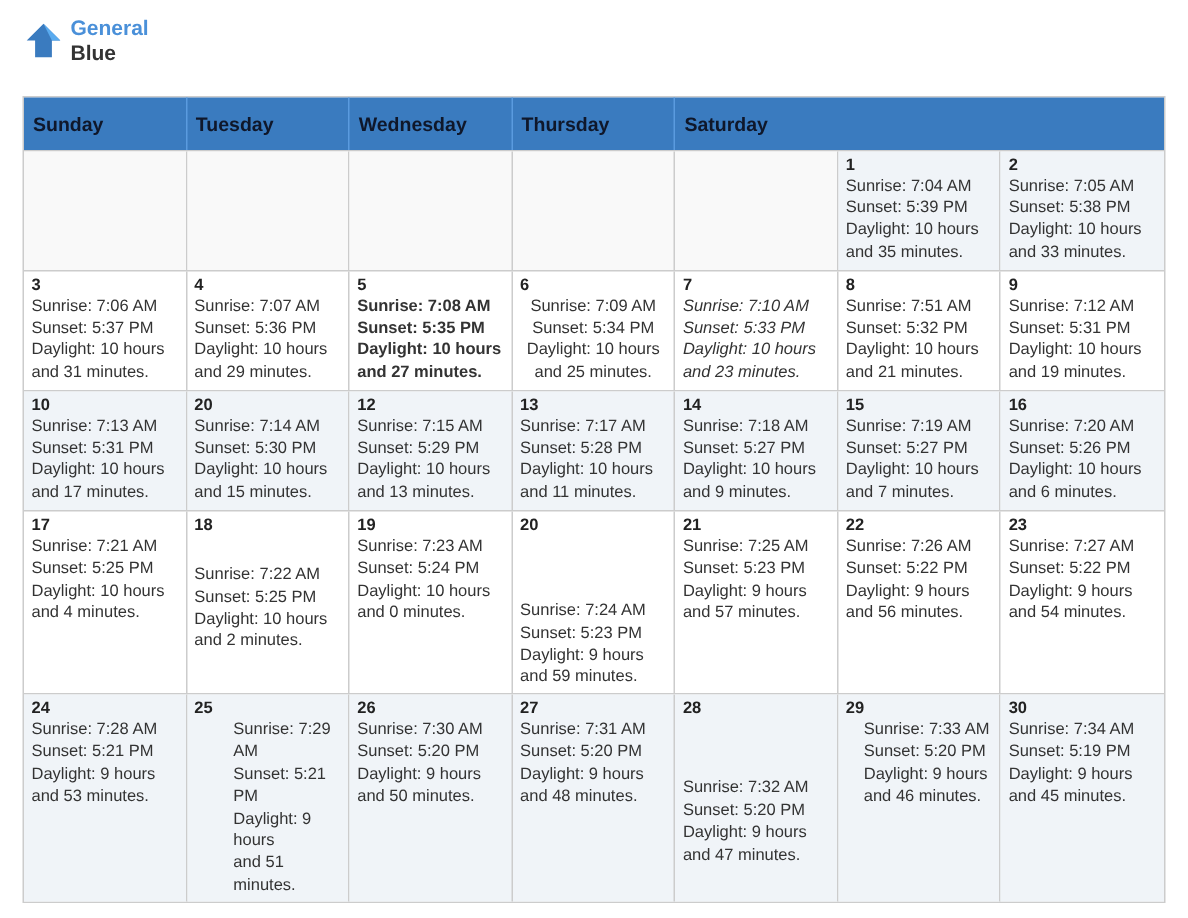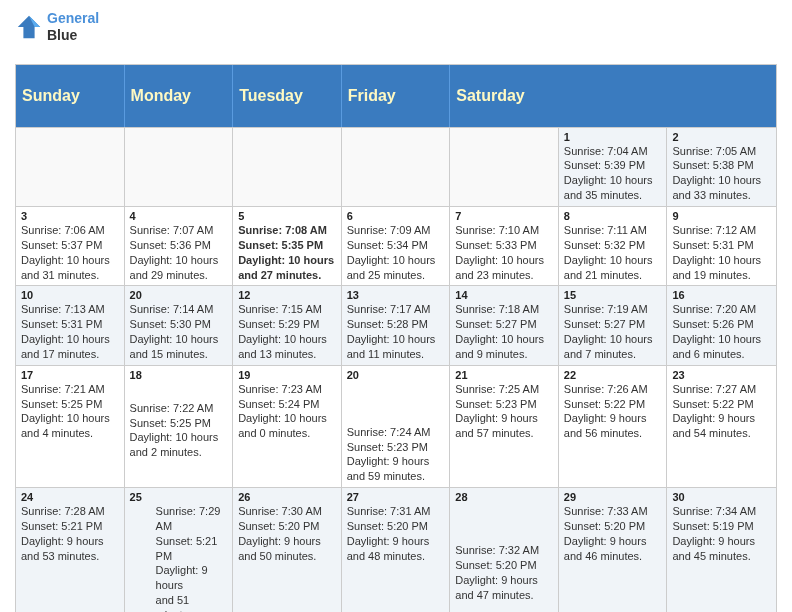--- a/index.html
+++ b/index.html
@@ -58,24 +58,24 @@
       display: flex;
       flex-direction: column;
       border: 1px solid #ccc;
     }
     .cal-header {
       display: grid;
       grid-template-columns: repeat(7, 1fr);
       background: #3a7bbf;
     }
     .cal-header-cell {
-      color: #fef9c3;
-      font-size: 16px;
+      color: #0f172a;
+      font-size: 13px;
       font-weight: bold;
-      padding: 22px 6px;
+      padding: 10px 6px;
       border-right: 1px solid #5a9bdf;
     }
     .cal-header-cell:last-child {
       border-right: none;
     }
     .cal-body {
       flex: 1;
       display: flex;
       flex-direction: column;
     }
@@ -131,23 +131,23 @@
     </div>
     <div class="title-area">
       <div class="month-title"></div>
       <div class="location"></div>
     </div>
   </div>
 
   <div class="calendar">
     <div class="cal-header">
     <div class="cal-header-cell">Sunday</div>
-        <div class="cal-header-cell">Monday</div>
         <div class="cal-header-cell">Tuesday</div>
-        <div class="cal-header-cell">Friday</div>
+        <div class="cal-header-cell">Wednesday</div>
+        <div class="cal-header-cell">Thursday</div>
         <div class="cal-header-cell">Saturday</div>
       </div>
     <div class="cal-body">
     <div class="cal-row">
           <div class="cal-cell empty"></div>
           <div class="cal-cell empty"></div>
           <div class="cal-cell empty"></div>
           <div class="cal-cell empty"></div>
           <div class="cal-cell empty"></div>
           <div class="cal-cell shaded">
@@ -182,35 +182,35 @@
           </div>
           <div class="cal-cell">
             <div class="day-num">5</div>
             <div class="day-info" style="white-space: pre-line; font-weight: bold;">Sunrise: 7:08 AM
 Sunset: 5:35 PM
 Daylight: 10 hours
 and 27 minutes.</div>
           </div>
           <div class="cal-cell">
             <div class="day-num">6</div>
-            <div class="day-info" style="white-space: pre-line;">Sunrise: 7:09 AM
+            <div class="day-info" style="white-space: pre-line; text-align: center;">Sunrise: 7:09 AM
 Sunset: 5:34 PM
 Daylight: 10 hours
 and 25 minutes.</div>
           </div>
           <div class="cal-cell">
             <div class="day-num">7</div>
-            <div class="day-info" style="white-space: pre-line;">Sunrise: 7:10 AM
+            <div class="day-info" style="white-space: pre-line; font-style: italic;">Sunrise: 7:10 AM
 Sunset: 5:33 PM
 Daylight: 10 hours
 and 23 minutes.</div>
           </div>
           <div class="cal-cell">
             <div class="day-num">8</div>
-            <div class="day-info" style="white-space: pre-line;">Sunrise: 7:11 AM
+            <div class="day-info" style="white-space: pre-line;">Sunrise: 7:51 AM
 Sunset: 5:32 PM
 Daylight: 10 hours
 and 21 minutes.</div>
           </div>
           <div class="cal-cell">
             <div class="day-num">9</div>
             <div class="day-info" style="white-space: pre-line;">Sunrise: 7:12 AM
 Sunset: 5:31 PM
 Daylight: 10 hours
 and 19 minutes.</div>
@@ -349,21 +349,21 @@
           </div>
           <div class="cal-cell shaded">
             <div class="day-num">28</div>
             <div class="day-info" style="white-space: pre-line; margin-top: 40px;">Sunrise: 7:32 AM
 Sunset: 5:20 PM
 Daylight: 9 hours
 and 47 minutes.</div>
           </div>
           <div class="cal-cell shaded">
             <div class="day-num">29</div>
-            <div class="day-info" style="white-space: pre-line;">Sunrise: 7:33 AM
+            <div class="day-info" style="white-space: pre-line; margin-left: 12px;">Sunrise: 7:33 AM
 Sunset: 5:20 PM
 Daylight: 9 hours
 and 46 minutes.</div>
           </div>
           <div class="cal-cell shaded">
             <div class="day-num">30</div>
             <div class="day-info" style="white-space: pre-line;">Sunrise: 7:34 AM
 Sunset: 5:19 PM
 Daylight: 9 hours
 and 45 minutes.</div>

